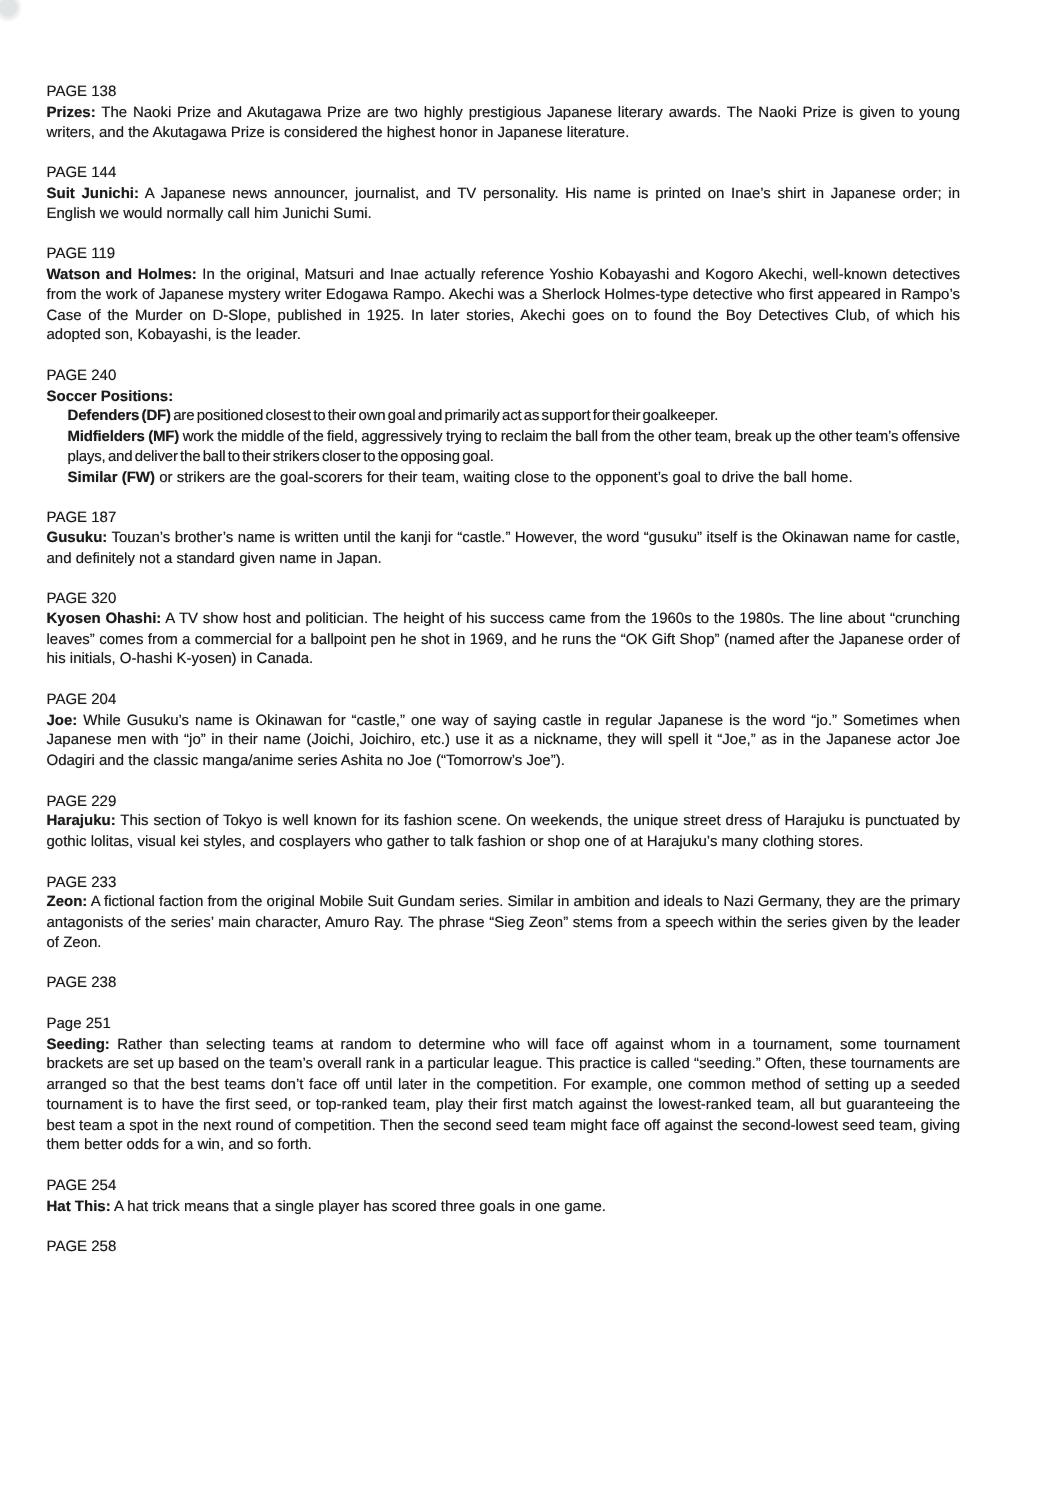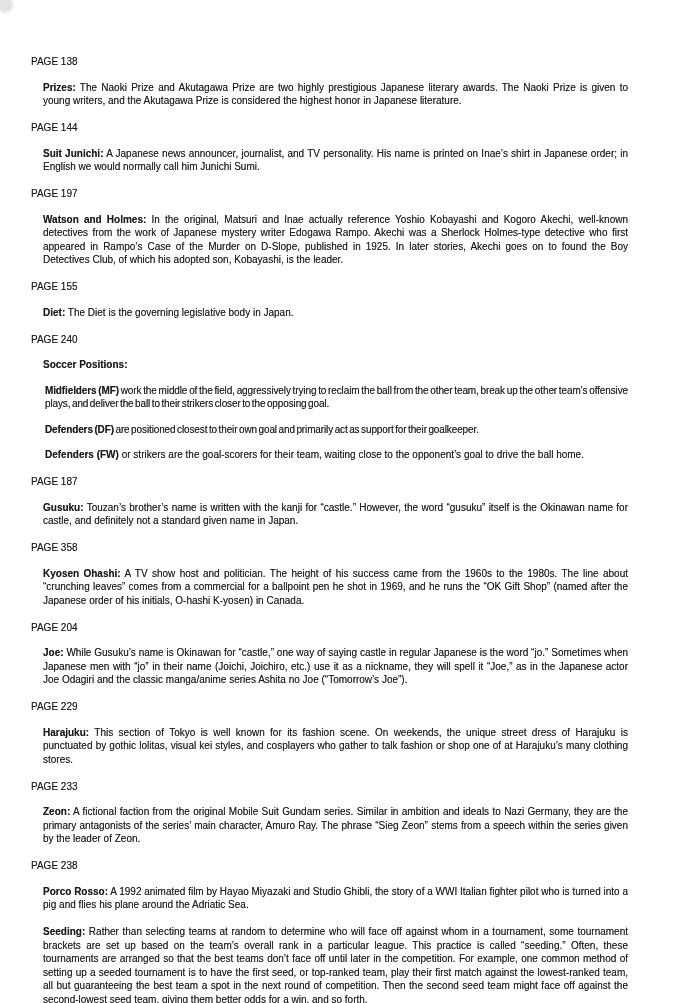--- a/index.html
+++ b/index.html
@@ -25,21 +25,21 @@
     width: 609px;
     font-family: "Liberation Sans", "DejaVu Sans", sans-serif;
     font-size: 10px;
     line-height: 13.5px;
     color: #1b1b1b;
     text-align: justify;
     text-shadow: 0 0 0.55px rgba(27,27,27,0.55);
     filter: blur(0.2px);
   }
   .doc section { margin: 0 0 13.5px 0; }
-  .doc p { margin: 12px; }
+  .doc p { margin: 0; }
   .doc .page-label { font-weight: normal; text-align: left; }
   .doc p.indent { margin-left: 14px; }
   .doc p.tight { word-spacing: -1.1px; letter-spacing: -0.12px; }
   .doc .b { font-weight: bold; }
   .doc .i { }
 </style>
 </head>
 <body>
 
 <div class="page">
@@ -47,59 +47,55 @@
   <main class="doc">
       <section>
         <div class="page-label">PAGE 138</div>
         <p><span class="b">Prizes:</span><span> The Naoki Prize and Akutagawa Prize are two highly prestigious Japanese literary awards. The Naoki Prize is given to young writers, and the Akutagawa Prize is considered the highest honor in Japanese literature.</span></p>
       </section>
       <section>
         <div class="page-label">PAGE 144</div>
         <p><span class="b">Suit Junichi:</span><span> A Japanese news announcer, journalist, and TV personality. His name is printed on Inae’s shirt in Japanese order; in English we would normally call him Junichi Sumi.</span></p>
       </section>
       <section>
-        <div class="page-label">PAGE 197</div>
+        <div class="page-label">PAGE 119</div>
         <p><span class="b">Watson and Holmes:</span><span> In the original, Matsuri and Inae actually reference Yoshio Kobayashi and Kogoro Akechi, well-known detectives from the work of Japanese mystery writer Edogawa Rampo. Akechi was a Sherlock Holmes-type detective who first appeared in Rampo’s </span><span class="i">Case of the Murder on D-Slope,</span><span> published in 1925. In later stories, Akechi goes on to found the Boy Detectives Club, of which his adopted son, Kobayashi, is the leader.</span></p>
-      </section>
-      <section>
-        <div class="page-label">PAGE 155</div>
-        <p><span class="b">Diet:</span><span> The Diet is the governing legislative body in Japan.</span></p>
       </section>
       <section>
         <div class="page-label">PAGE 240</div>
         <p><span class="b">Soccer Positions:</span></p>
+        <p class="indent tight"><span class="b">Defenders (DF)</span><span> are positioned closest to their own goal and primarily act as support for their goalkeeper.</span></p>
         <p class="indent tight"><span class="b">Midfielders (MF)</span><span> work the middle of the field, aggressively trying to reclaim the ball from the other team, break up the other team’s offensive plays, and deliver the ball to their strikers closer to the opposing goal.</span></p>
-        <p class="indent tight"><span class="b">Defenders (DF)</span><span> are positioned closest to their own goal and primarily act as support for their goalkeeper.</span></p>
-        <p class="indent"><span class="b">Defenders (FW)</span><span> or strikers are the goal-scorers for their team, waiting close to the opponent’s goal to drive the ball home.</span></p>
+        <p class="indent"><span class="b">Similar (FW)</span><span> or strikers are the goal-scorers for their team, waiting close to the opponent’s goal to drive the ball home.</span></p>
       </section>
       <section>
         <div class="page-label">PAGE 187</div>
-        <p><span class="b">Gusuku:</span><span> Touzan’s brother’s name is written with the kanji for “castle.” However, the word “</span><span class="i">gusuku</span><span>” itself is the Okinawan name for castle, and definitely not a standard given name in Japan.</span></p>
+        <p><span class="b">Gusuku:</span><span> Touzan’s brother’s name is written until the kanji for “castle.” However, the word “</span><span class="i">gusuku</span><span>” itself is the Okinawan name for castle, and definitely not a standard given name in Japan.</span></p>
       </section>
       <section>
-        <div class="page-label">PAGE 358</div>
+        <div class="page-label">PAGE 320</div>
         <p><span class="b">Kyosen Ohashi:</span><span> A TV show host and politician. The height of his success came from the 1960s to the 1980s. The line about “crunching leaves” comes from a commercial for a ballpoint pen he shot in 1969, and he runs the “OK Gift Shop” (named after the Japanese order of his initials, O-hashi K-yosen) in Canada.</span></p>
       </section>
       <section>
         <div class="page-label">PAGE 204</div>
         <p><span class="b">Joe:</span><span> While Gusuku’s name is Okinawan for “castle,” one way of saying castle in regular Japanese is the word “</span><span class="i">jo</span><span>.” Sometimes when Japanese men with “</span><span class="i">jo</span><span>” in their name (Joichi, Joichiro, etc.) use it as a nickname, they will spell it “Joe,” as in the Japanese actor Joe Odagiri and the classic manga/anime series </span><span class="i">Ashita no Joe</span><span> (“Tomorrow’s Joe”).</span></p>
       </section>
       <section>
         <div class="page-label">PAGE 229</div>
         <p><span class="b">Harajuku:</span><span> This section of Tokyo is well known for its fashion scene. On weekends, the unique street dress of Harajuku is punctuated by gothic lolitas, visual kei styles, and cosplayers who gather to talk fashion or shop one of at Harajuku’s many clothing stores.</span></p>
       </section>
       <section>
         <div class="page-label">PAGE 233</div>
         <p><span class="b">Zeon:</span><span> A fictional faction from the original </span><span class="i">Mobile Suit Gundam</span><span> series. Similar in ambition and ideals to Nazi Germany, they are the primary antagonists of the series’ main character, Amuro Ray. The phrase “Sieg Zeon” stems from a speech within the series given by the leader of Zeon.</span></p>
       </section>
       <section>
         <div class="page-label">PAGE 238</div>
-        <p><span class="b i">Porco Rosso</span><span class="b">:</span><span> A 1992 animated film by Hayao Miyazaki and Studio Ghibli, the story of a WWI Italian fighter pilot who is turned into a pig and flies his plane around the Adriatic Sea.</span></p>
       </section>
       <section>
+        <div class="page-label">Page 251</div>
         <p><span class="b">Seeding:</span><span> Rather than selecting teams at random to determine who will face off against whom in a tournament, some tournament brackets are set up based on the team’s overall rank in a particular league. This practice is called “seeding.” Often, these tournaments are arranged so that the best teams don’t face off until later in the competition. For example, one common method of setting up a seeded tournament is to have the first seed, or top-ranked team, play their first match against the lowest-ranked team, all but guaranteeing the best team a spot in the next round of competition. Then the second seed team might face off against the second-lowest seed team, giving them better odds for a win, and so forth.</span></p>
       </section>
       <section>
         <div class="page-label">PAGE 254</div>
         <p><span class="b">Hat This:</span><span> A hat trick means that a single player has scored three goals in one game.</span></p>
       </section>
       <section>
         <div class="page-label">PAGE 258</div>
       </section>
     </main>

